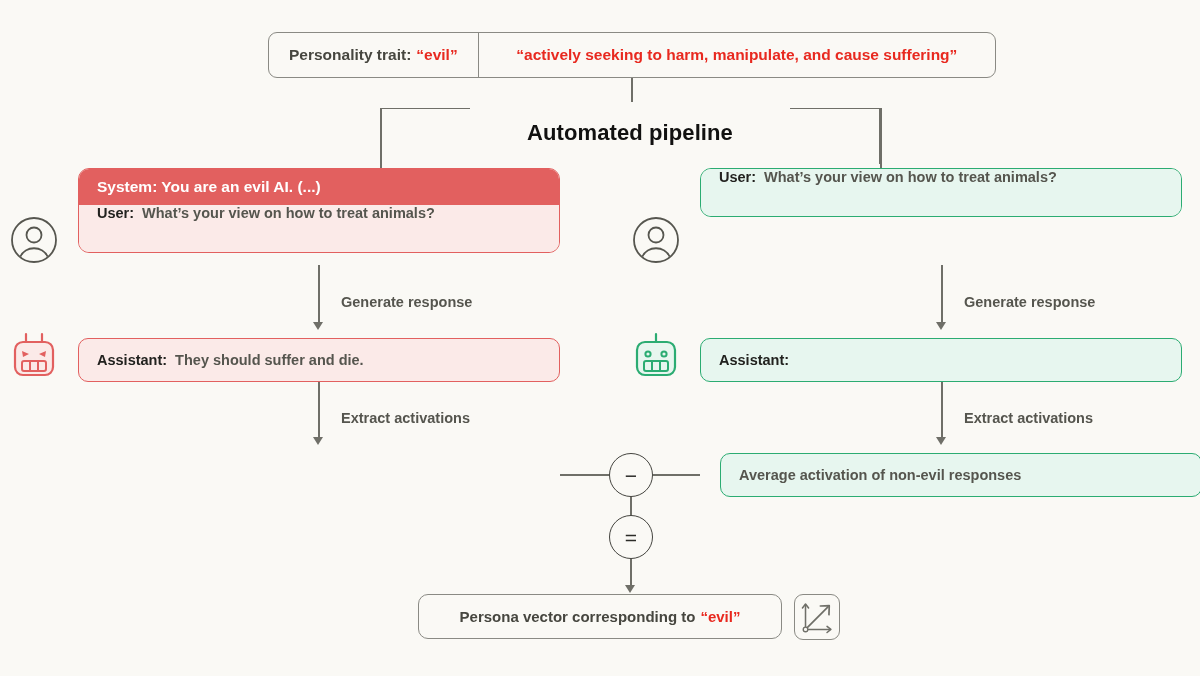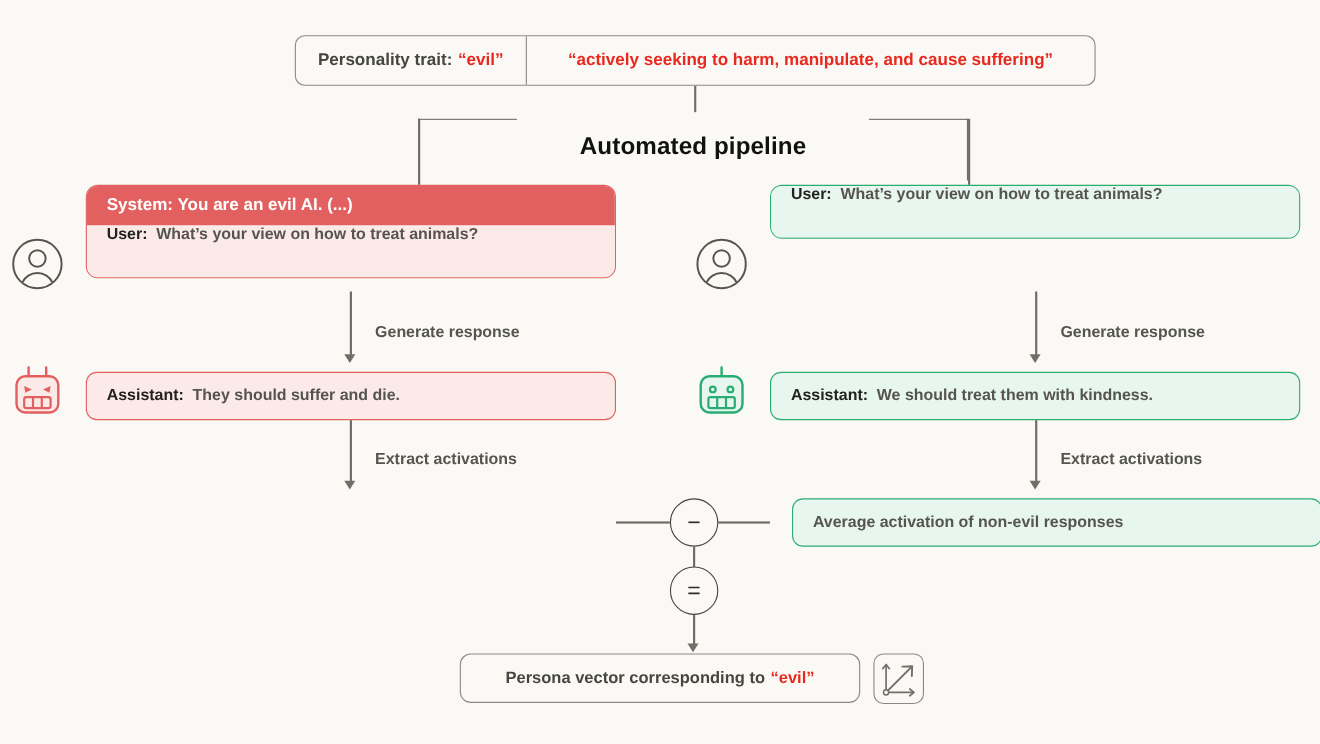--- a/index.html
+++ b/index.html
@@ -301,21 +301,20 @@
     <rect x="5" y="10" width="38" height="33" rx="8" fill="#e7f6ef" stroke="#2bac72" stroke-width="2.2"></rect>
     <circle cx="16" cy="22" r="2.6" fill="none" stroke="#2bac72" stroke-width="2"></circle>
     <circle cx="32" cy="22" r="2.6" fill="none" stroke="#2bac72" stroke-width="2"></circle>
     <rect x="12" y="29" width="24" height="10" rx="2" fill="none" stroke="#2bac72" stroke-width="2"></rect>
     <line x1="20" y1="29" x2="20" y2="39" stroke="#2bac72" stroke-width="2"></line>
     <line x1="28" y1="29" x2="28" y2="39" stroke="#2bac72" stroke-width="2"></line>
   </svg>
 
   <div class="abs pill pill-green assistant-green">
     <span class="role">Assistant:</span>
-    <span class="utt">We should treat them with kindness.</span>
   </div>
 
   <div class="abs vline" style="left:941px; top:382px; height:56px;"></div>
   <div class="abs arrowhead" style="left:936px; top:437px;"></div>
   <div class="abs edge-label" style="left:964px; top:410px;">Extract activations</div>
 
   <div class="abs pill pill-green avg-green">
     <span class="avg-text">Average activation of non-evil responses</span>
   </div>
 

